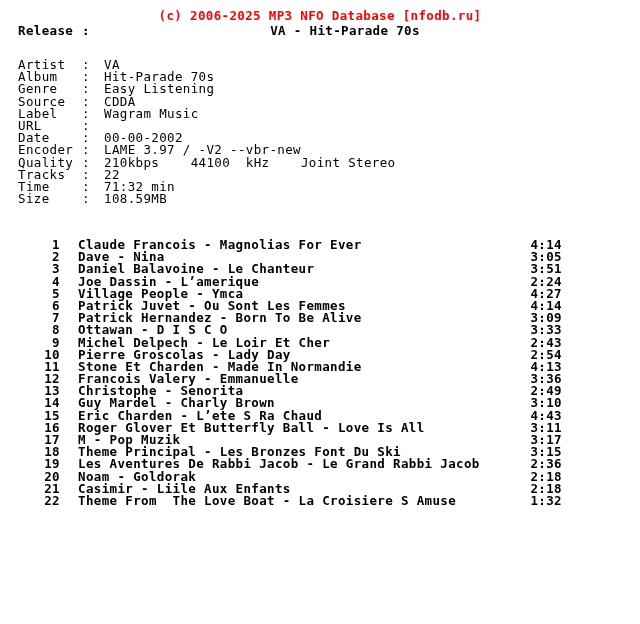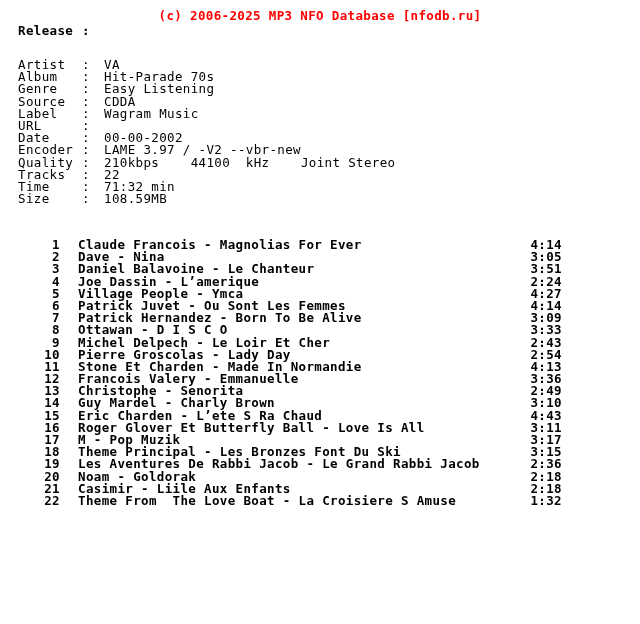--- a/index.html
+++ b/index.html
@@ -117,19 +117,20 @@
 </head>
 <body>
 
 <div class="nfo">
 
   <div class="header-line">(c) 2006-2025 MP3 NFO Database [nfodb.ru]</div>
 
   <div class="release-row">
     <span class="release-label">Release</span>
     <span class="release-colon">:</span>
+    <span class="release-title">VA - Hit-Parade 70s</span>
   </div>
 
   <div class="meta-block"><div class="meta-row"><span class="meta-key">Artist</span><span class="meta-colon">:</span><span class="meta-val">VA</span></div><div class="meta-row"><span class="meta-key">Album</span><span class="meta-colon">:</span><span class="meta-val">Hit-Parade 70s</span></div><div class="meta-row"><span class="meta-key">Genre</span><span class="meta-colon">:</span><span class="meta-val">Easy Listening</span></div><div class="meta-row"><span class="meta-key">Source</span><span class="meta-colon">:</span><span class="meta-val">CDDA</span></div><div class="meta-row"><span class="meta-key">Label</span><span class="meta-colon">:</span><span class="meta-val">Wagram Music</span></div><div class="meta-row"><span class="meta-key">URL</span><span class="meta-colon">:</span><span class="meta-val"></span></div><div class="meta-row"><span class="meta-key">Date</span><span class="meta-colon">:</span><span class="meta-val">00-00-2002</span></div><div class="meta-row"><span class="meta-key">Encoder</span><span class="meta-colon">:</span><span class="meta-val">LAME 3.97 / -V2 --vbr-new</span></div><div class="meta-row"><span class="meta-key">Quality</span><span class="meta-colon">:</span><span class="meta-val">210kbps    44100  kHz    Joint Stereo</span></div><div class="meta-row"><span class="meta-key">Tracks</span><span class="meta-colon">:</span><span class="meta-val">22</span></div><div class="meta-row"><span class="meta-key">Time</span><span class="meta-colon">:</span><span class="meta-val">71:32 min</span></div><div class="meta-row"><span class="meta-key">Size</span><span class="meta-colon">:</span><span class="meta-val">108.59MB</span></div></div>
 
   <div class="track-block"><div class="track-row"><span class="track-num">1</span><span class="track-title">Claude Francois - Magnolias For Ever</span><span class="track-time">4:14</span></div><div class="track-row"><span class="track-num">2</span><span class="track-title">Dave - Nina</span><span class="track-time">3:05</span></div><div class="track-row"><span class="track-num">3</span><span class="track-title">Daniel Balavoine - Le Chanteur</span><span class="track-time">3:51</span></div><div class="track-row"><span class="track-num">4</span><span class="track-title">Joe Dassin - L’amerique</span><span class="track-time">2:24</span></div><div class="track-row"><span class="track-num">5</span><span class="track-title">Village People - Ymca</span><span class="track-time">4:27</span></div><div class="track-row"><span class="track-num">6</span><span class="track-title">Patrick Juvet - Ou Sont Les Femmes</span><span class="track-time">4:14</span></div><div class="track-row"><span class="track-num">7</span><span class="track-title">Patrick Hernandez - Born To Be Alive</span><span class="track-time">3:09</span></div><div class="track-row"><span class="track-num">8</span><span class="track-title">Ottawan - D I S C O</span><span class="track-time">3:33</span></div><div class="track-row"><span class="track-num">9</span><span class="track-title">Michel Delpech - Le Loir Et Cher</span><span class="track-time">2:43</span></div><div class="track-row"><span class="track-num">10</span><span class="track-title">Pierre Groscolas - Lady Day</span><span class="track-time">2:54</span></div><div class="track-row"><span class="track-num">11</span><span class="track-title">Stone Et Charden - Made In Normandie</span><span class="track-time">4:13</span></div><div class="track-row"><span class="track-num">12</span><span class="track-title">Francois Valery - Emmanuelle</span><span class="track-time">3:36</span></div><div class="track-row"><span class="track-num">13</span><span class="track-title">Christophe - Senorita</span><span class="track-time">2:49</span></div><div class="track-row"><span class="track-num">14</span><span class="track-title">Guy Mardel - Charly Brown</span><span class="track-time">3:10</span></div><div class="track-row"><span class="track-num">15</span><span class="track-title">Eric Charden - L’ete S Ra Chaud</span><span class="track-time">4:43</span></div><div class="track-row"><span class="track-num">16</span><span class="track-title">Roger Glover Et Butterfly Ball - Love Is All</span><span class="track-time">3:11</span></div><div class="track-row"><span class="track-num">17</span><span class="track-title">M - Pop Muzik</span><span class="track-time">3:17</span></div><div class="track-row"><span class="track-num">18</span><span class="track-title">Theme Principal - Les Bronzes Font Du Ski</span><span class="track-time">3:15</span></div><div class="track-row"><span class="track-num">19</span><span class="track-title">Les Aventures De Rabbi Jacob - Le Grand Rabbi Jacob</span><span class="track-time">2:36</span></div><div class="track-row"><span class="track-num">20</span><span class="track-title">Noam - Goldorak</span><span class="track-time">2:18</span></div><div class="track-row"><span class="track-num">21</span><span class="track-title">Casimir - Liile Aux Enfants</span><span class="track-time">2:18</span></div><div class="track-row"><span class="track-num">22</span><span class="track-title">Theme From  The Love Boat - La Croisiere S Amuse</span><span class="track-time">1:32</span></div></div>
 
 </div>
 
 </body></html>

